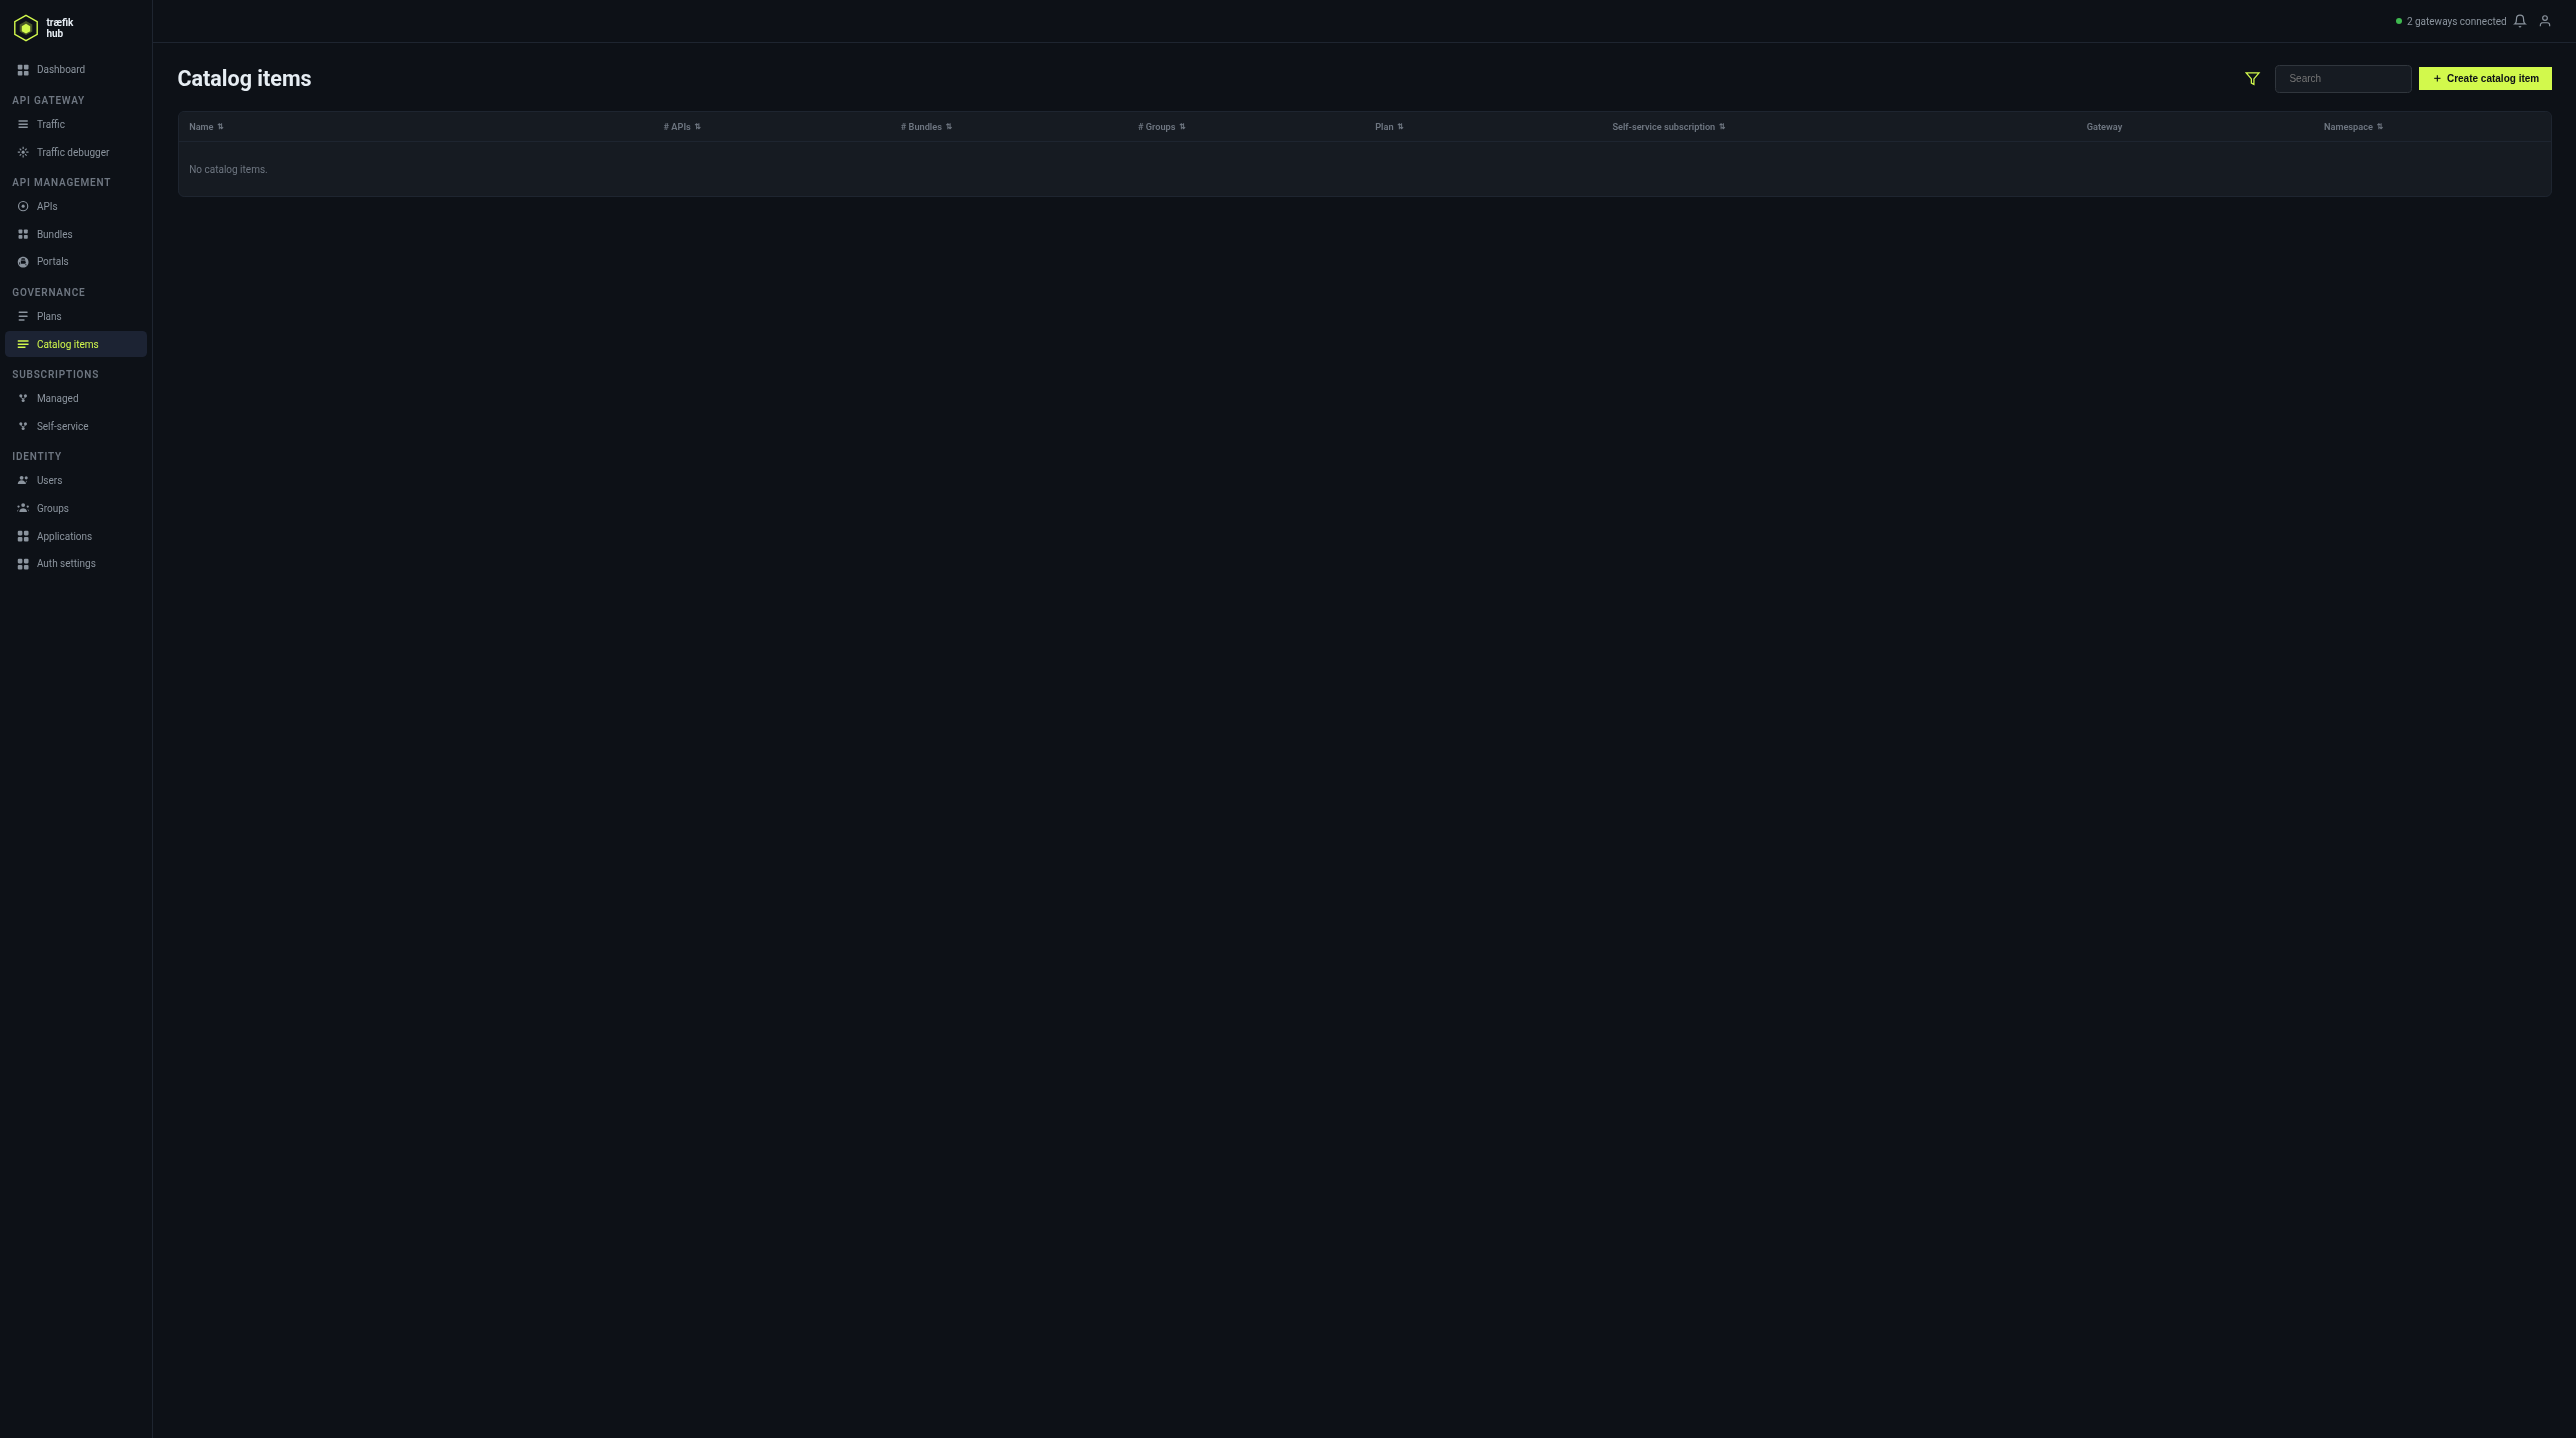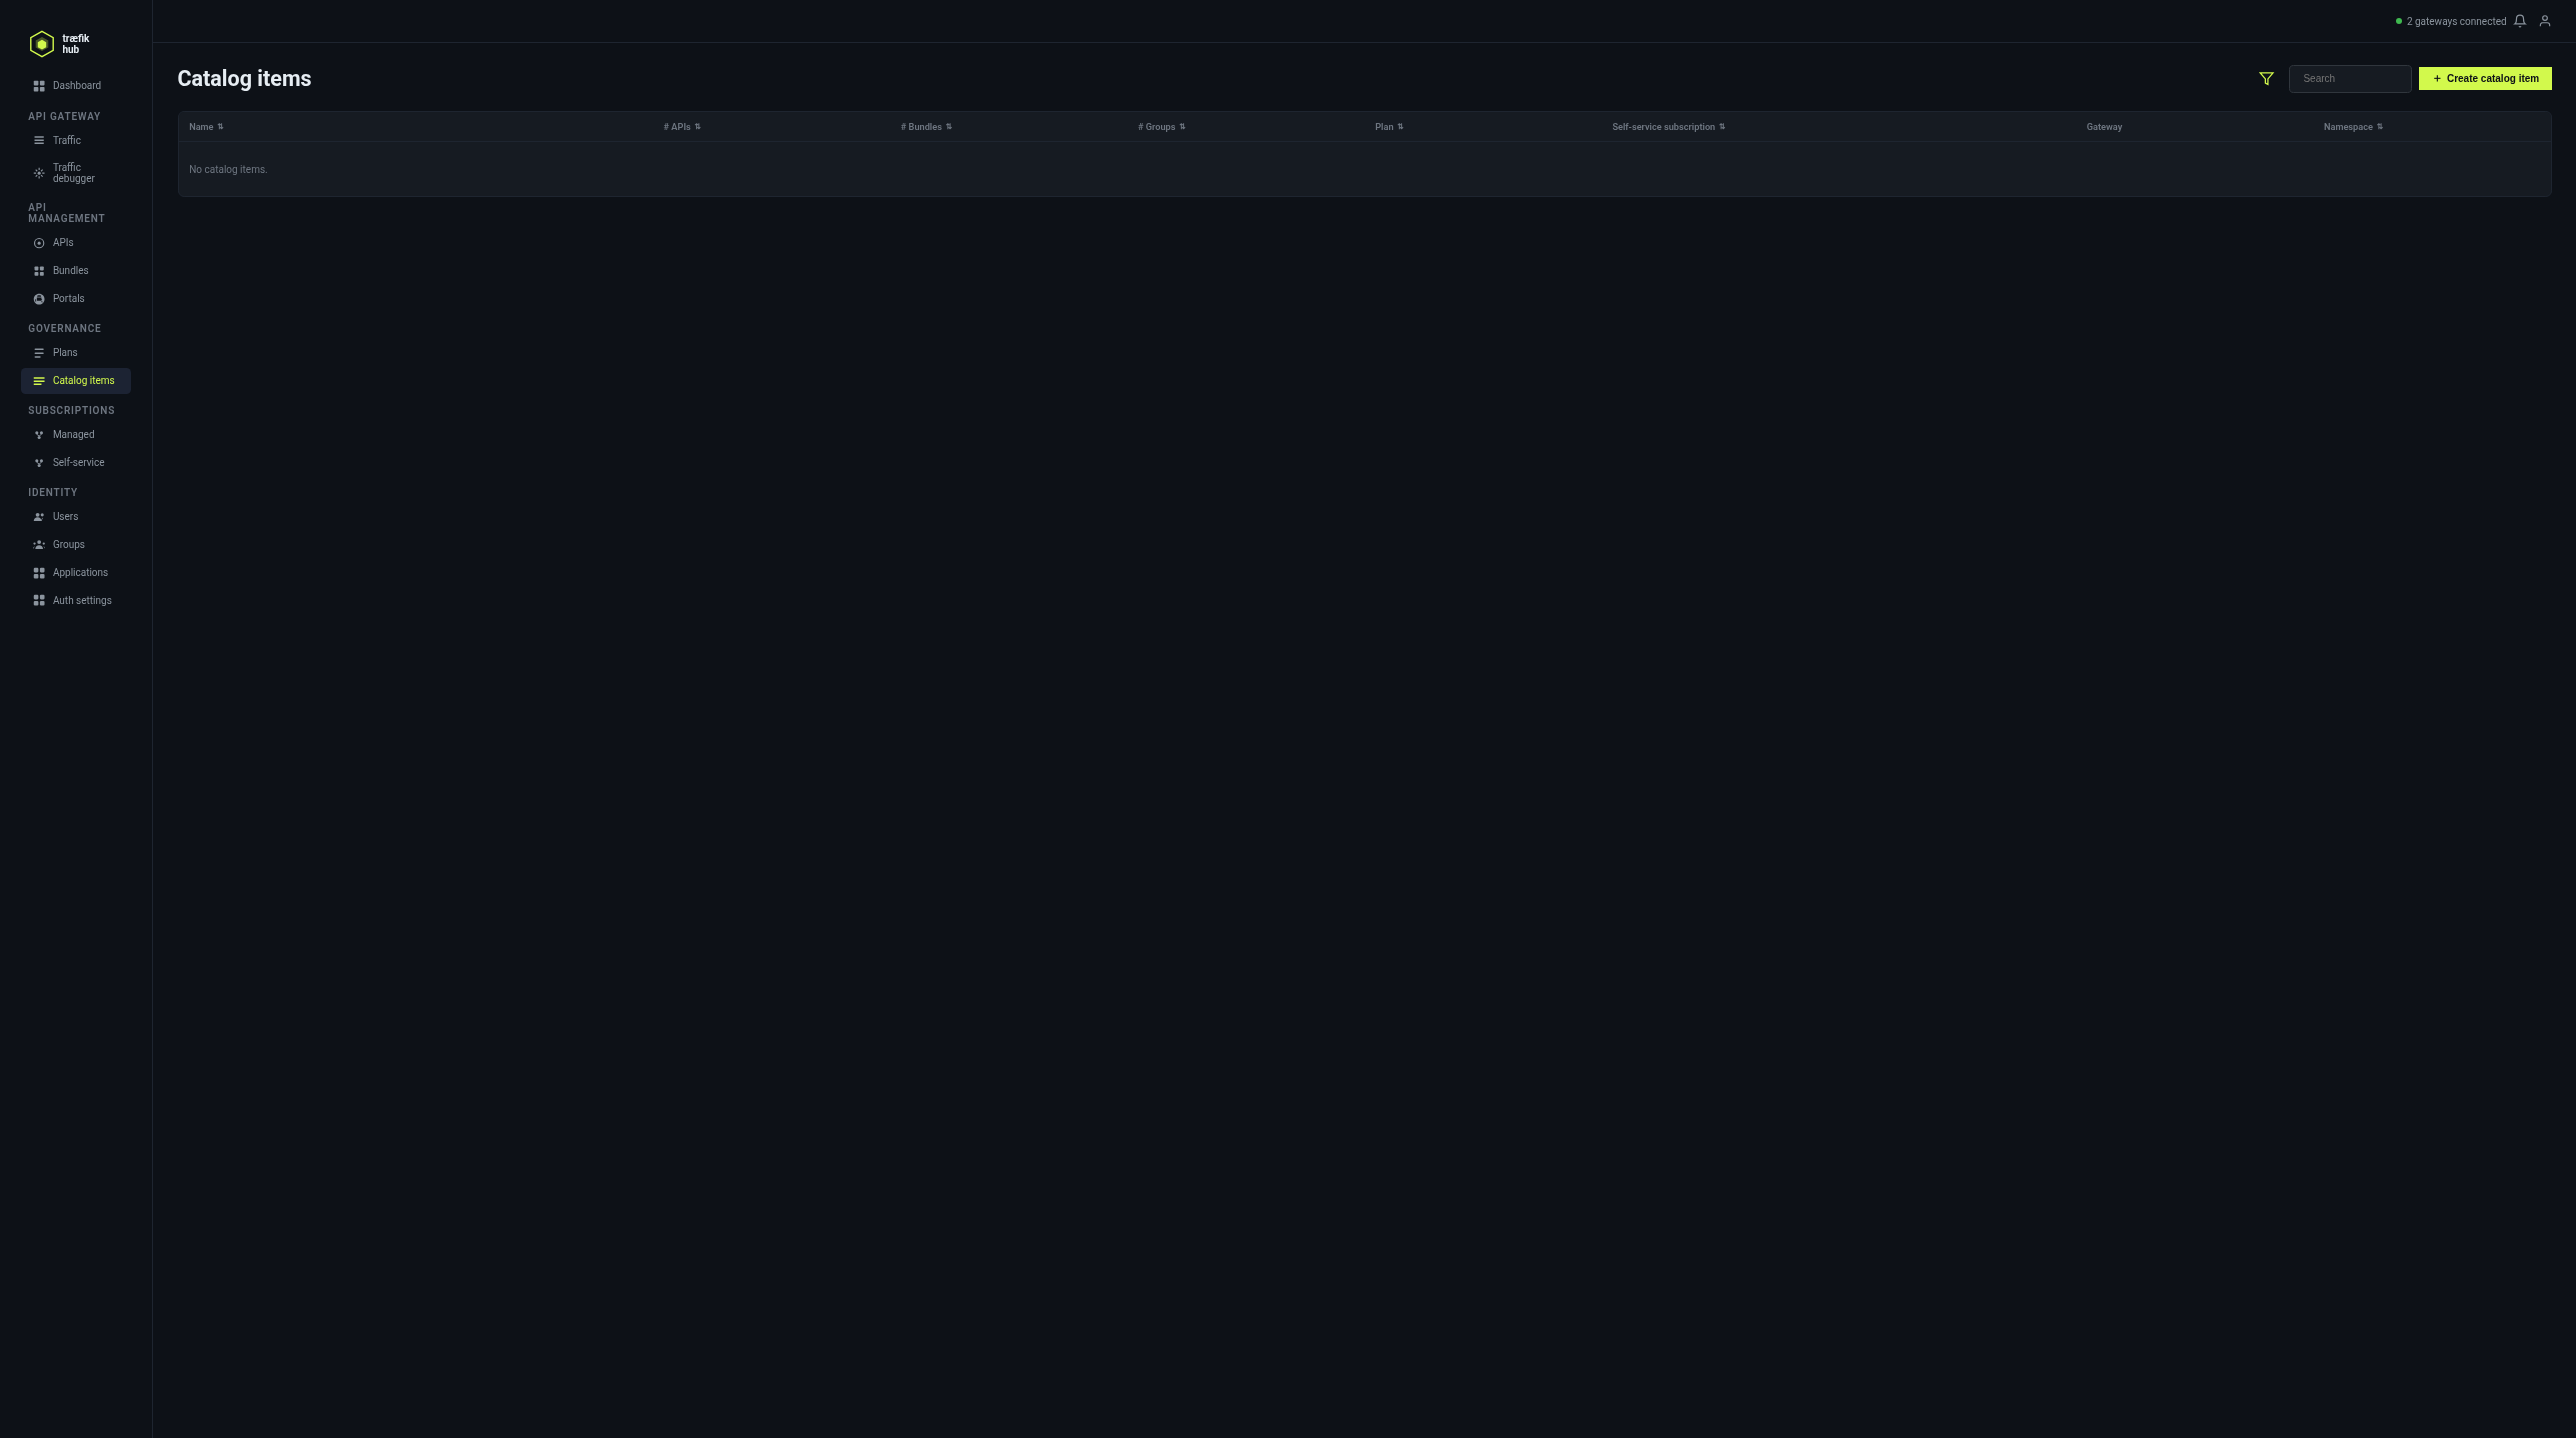--- a/index.html
+++ b/index.html
@@ -14,21 +14,21 @@
     }
 
     
     .sidebar {
       width: 153px;
       min-width: 153px;
       background: #0d1117;
       border-right: 0.8px solid #1e2530;
       display: flex;
       flex-direction: column;
-      padding: 16px;
+      padding: 0;
       overflow-y: auto;
     }
 
     .logo-area {
       display: flex;
       align-items: center;
       padding: 14px 12.3px;
       gap: 6.1px;
     }
 
@@ -191,21 +191,21 @@
 
     .search-box {
       display: flex;
       align-items: center;
       background: #161b22;
       border: 0.8px solid #30363d;
       border-radius: 4.6px;
       padding: 0 7.7px;
       height: 28px;
       gap: 6.1px;
-      width: 123px;
+      width: 137px;
     }
 
     .search-input {
       background: transparent;
       border: none;
       outline: none;
       color: #8b949e;
       font-size: 10px;
       flex: 1;
     }

